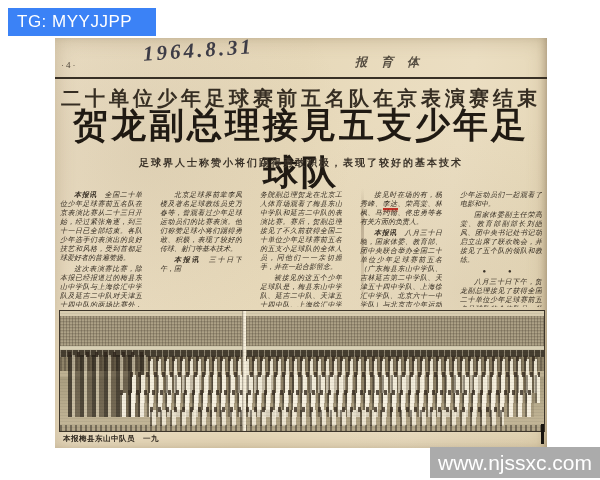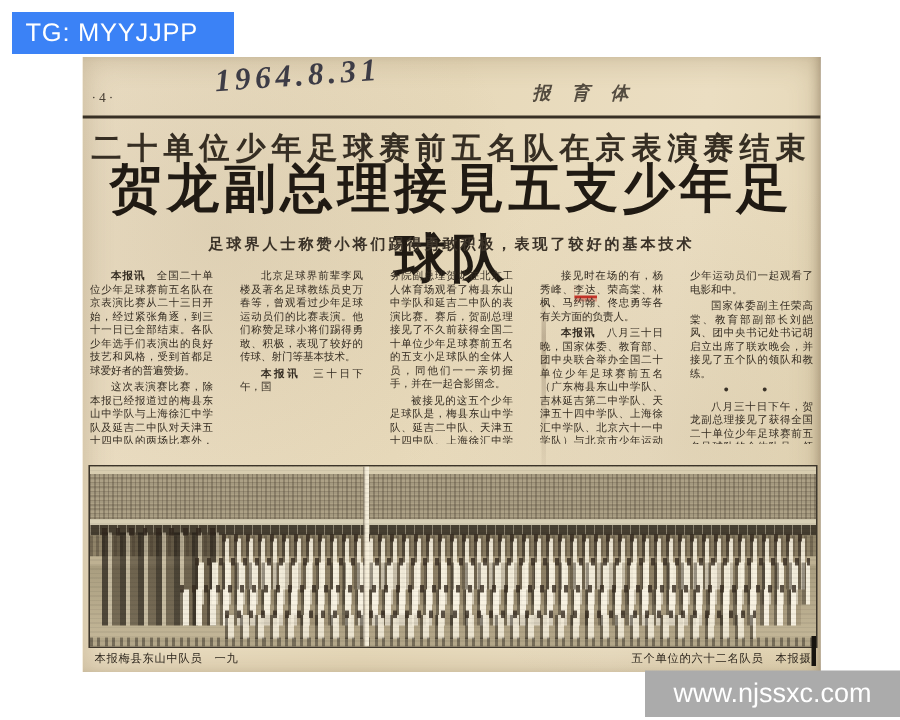--- a/index.html
+++ b/index.html
@@ -13,21 +13,21 @@
     position:absolute;left:8px;top:8px;width:148px;height:28px;
     background:#3b82f6;color:#ffffff;
     font-family:"Liberation Sans", sans-serif;
     font-size:17px;line-height:28px;padding-left:9px;box-sizing:border-box;
     letter-spacing:.5px;
   }
   .wm-bottom{
     position:absolute;left:430px;top:447px;width:170px;height:31px;
     background:#ababab;color:#ffffff;
     font-family:"Liberation Sans", sans-serif;
-    font-size:18px;line-height:31px;text-align:center;
+    font-size:21px;line-height:31px;text-align:center;
   }
   
   .scan{
     position:absolute;left:55px;top:38px;width:492px;height:410px;
     background:
       radial-gradient(circle at 18% 28%, rgba(120,100,70,.10), transparent 42%),
       radial-gradient(circle at 82% 62%, rgba(120,100,70,.08), transparent 40%),
       linear-gradient(100deg,#ecdfc5,#e7d9ba 45%,#ebdec2 75%,#e3d5b4);
     box-shadow:inset 0 0 20px rgba(120,95,60,.30), inset -5px 0 8px -5px rgba(80,60,40,.45);
     overflow:hidden;
@@ -56,22 +56,22 @@
   .sub1{
     position:absolute;top:118px;left:0;width:100%;text-align:center;
     font-size:10px;letter-spacing:2px;font-weight:700;color:#3a3228;
   }
   .sub2{
     position:absolute;top:132px;left:0;width:100%;text-align:center;
     font-size:12.5px;letter-spacing:1px;font-weight:800;color:#2c251c;
   }
   
   .cols{
-    position:absolute;left:5px;top:142px;width:482px;height:116px;
-    display:flex;gap:18px;overflow:hidden;
+    position:absolute;left:5px;top:153px;width:482px;height:116px;
+    display:flex;gap:18px;overflow:hidden;font-style:italic;
   }
   .col{flex:1 1 0;font-size:7px;line-height:9px;text-align:justify;color:#332b21;overflow:hidden;}
   .col p{margin:0 0 2px 0;text-indent:2em;}
   .col p.noindent{text-indent:0;}
   .col b{font-weight:800;}
   .redmark{border-bottom:2px solid #c23327;box-shadow:0 2px 0 rgba(194,51,39,.35);}
   .dots{text-align:center;text-indent:0 !important;font-size:6px;color:#3a3228;letter-spacing:8px;margin:2px 0 !important;}
   .crease{
     position:absolute;left:306px;top:150px;width:3px;height:122px;
     background:linear-gradient(rgba(90,70,50,0),rgba(90,70,50,.28) 30%,rgba(90,70,50,.05));
@@ -115,21 +115,21 @@
   .adults::before{content:"";position:absolute;left:0;right:0;top:-3px;height:5px;
     background:repeating-linear-gradient(90deg, rgba(50,40,30,.85) 0 3px, transparent 3px 9px);}
   .ph-fold{position:absolute;left:182px;top:0;width:4px;height:100%;
     background:linear-gradient(90deg, rgba(60,50,38,.45), #f2ead6 45%, #f7f0dd);}
   .ph-noise{position:absolute;inset:0;
     background:repeating-linear-gradient(0deg, rgba(0,0,0,.05) 0 1px, transparent 1px 3px);}
   
   .caption{
     position:absolute;left:8px;top:396px;width:478px;height:12px;overflow:hidden;
     display:flex;justify-content:space-between;
-    font-size:7.5px;font-weight:400;color:#2d261d;letter-spacing:.5px;gap:12px;
+    font-size:7.5px;font-weight:700;color:#2d261d;letter-spacing:.5px;gap:12px;
   }
   .edge-mark{position:absolute;left:486px;top:386px;width:3px;height:20px;background:#17130e;}
 </style>
 </head>
 <body>
 
 <div class="wm-top">TG: MYYJJPP</div>
 
 <div class="scan">
 
@@ -188,19 +188,18 @@
     <div class="figrow r2"></div>
     <div class="figrow r3"></div>
     <div class="figrow r4"></div>
     <div class="ph ph-grass"></div>
     <div class="ph-fold"></div>
     <div class="ph-noise"></div>
   </div>
 
   <div class="caption">
     <span>本报梅县东山中队员　一九</span>
-    <span>五个单位的六十二名队员　本报摄</span>
   </div>
 
   <div class="edge-mark"></div>
 </div>
 
 <div class="wm-bottom">www.njssxc.com</div>
 
 </body></html>

